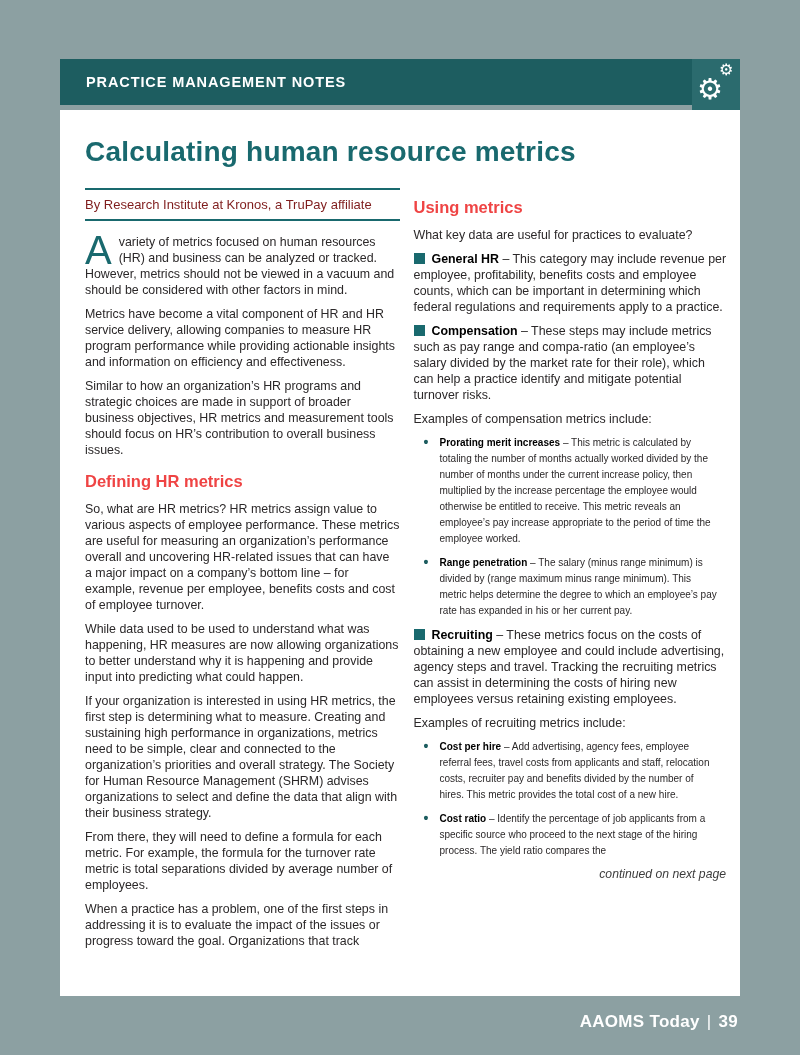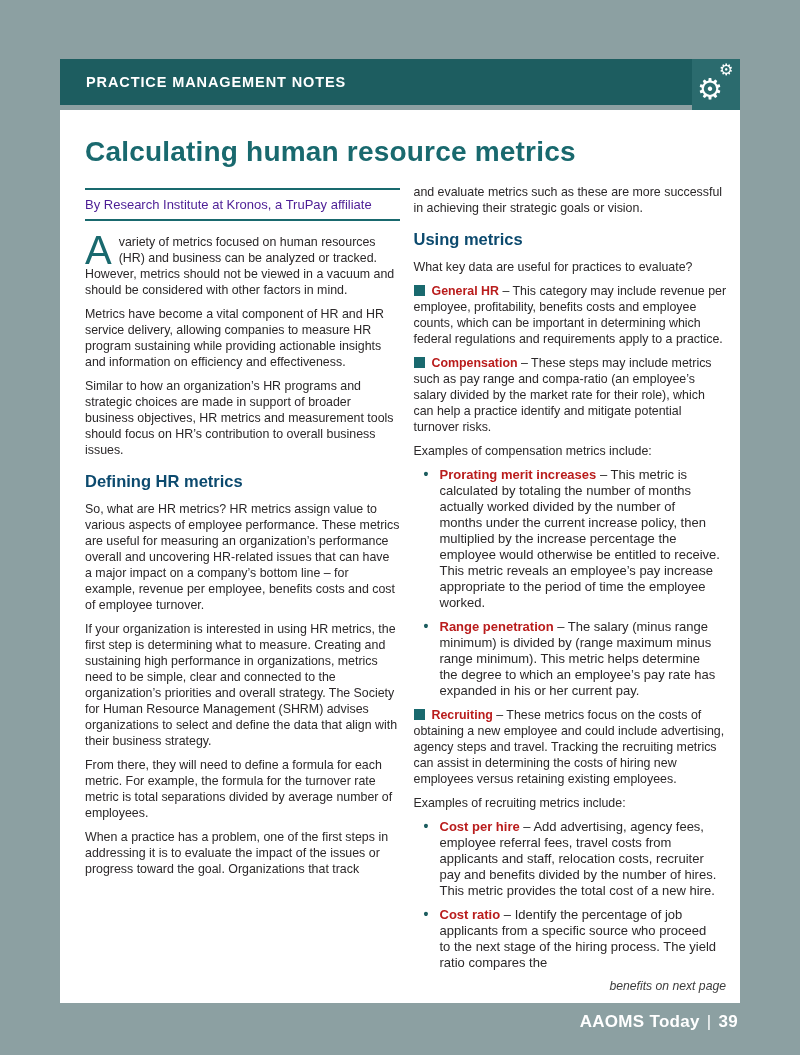--- a/index.html
+++ b/index.html
@@ -32,39 +32,39 @@
     font-weight:bold; letter-spacing:0.2px;
   }
   .columns { display:flex; gap:14px; }
   .col { flex:1; min-width:0; }
   .body {
     font-size:12.4px; line-height:16px; color:#2b2829;
     margin:0 0 8px 0;
   }
   .byline {
     border-top:2px solid #19696e; border-bottom:2px solid #19696e;
-    color:#4c1d95; font-size:13px; padding:7px 0; margin:4px 0 13px 0;
+    color:#7f1d1d; font-size:13px; padding:7px 0; margin:4px 0 13px 0;
   }
   .dropcap {
     float:left; font-size:40px; line-height:31px; color:#19696e;
     padding:1px 7px 0 0;
   }
   .subhead {
-    font-size:16.5px; color:#0c4a6e; font-weight:bold;
+    font-size:16.5px; color:#ef4444; font-weight:bold;
     margin:14px 0 10px 0;
   }
   .sq {
     display:inline-block; width:11px; height:11px; background:#19696e;
     margin-right:7px; position:relative; top:1px;
   }
-  .square-item strong, .bullets strong { color:#b91c1c; }
+  .square-item strong, .bullets strong { color:#000000; }
   .bullets { list-style:none; margin:0 0 6px 0; padding:0; }
   .bullets li {
     position:relative; padding-left:26px; margin:0 8px 8px 0;
-    font-size:13px; line-height:16px; color:#2b2829;
+    font-size:10px; line-height:16px; color:#2b2829;
   }
   .bullets li::before {
     content:"\2022"; position:absolute; left:10px; top:-1px;
     color:#1d5d60; font-weight:bold; font-size:14px;
   }
   .continued {
     font-style:italic; text-align:right; font-size:12.2px;
     color:#3c3c3c; margin:4px 2px 10px 0;
   }
   .footer {
@@ -88,33 +88,33 @@
 
   <div class="page">
     <h1 class="title">Calculating human resource metrics</h1>
 
     <div class="columns">
 
       <div class="col">
         <div class="byline">By Research Institute at Kronos, a TruPay affiliate</div>
 
         <p class="body"><span class="dropcap">A</span><span>variety of metrics focused on human resources (HR) and business can be analyzed or tracked. However, metrics should not be viewed in a vacuum and should be considered with other factors in mind.</span></p>
-        <p class="body">Metrics have become a vital component of HR and HR service delivery, allowing companies to measure HR program sustaining while providing actionable insights and information on efficiency and effectiveness.</p>
+        <p class="body">Metrics have become a vital component of HR and HR service delivery, allowing companies to measure HR program performance while providing actionable insights and information on efficiency and effectiveness.</p>
         <p class="body">Similar to how an organization’s HR programs and strategic choices are made in support of broader business objectives, HR metrics and measurement tools should focus on HR’s contribution to overall business issues.</p>
 
         <h2 class="subhead">Defining HR metrics</h2>
 
         <p class="body">So, what are HR metrics? HR metrics assign value to various aspects of employee performance. These metrics are useful for measuring an organization’s performance overall and uncovering HR-related issues that can have a major impact on a company’s bottom line – for example, revenue per employee, benefits costs and cost of employee turnover.</p>
+        <p class="body">While data used to be used to understand what was happening, HR measures are now allowing organizations to better understand why it is happening and provide input into predicting what could happen.</p>
         <p class="body">If your organization is interested in using HR metrics, the first step is determining what to measure. Creating and sustaining high performance in organizations, metrics need to be simple, clear and connected to the organization’s priorities and overall strategy. The Society for Human Resource Management (SHRM) advises organizations to select and define the data that align with their business strategy.</p>
         <p class="body">From there, they will need to define a formula for each metric. For example, the formula for the turnover rate metric is total separations divided by average number of employees.</p>
         <p class="body">When a practice has a problem, one of the first steps in addressing it is to evaluate the impact of the issues or progress toward the goal. Organizations that track</p>
       </div>
 
       <div class="col">
-        <p class="body">and evaluate metrics such as these are more successful in achieving their strategic goals or vision.</p>
 
         <h2 class="subhead">Using metrics</h2>
 
         <p class="body">What key data are useful for practices to evaluate?</p>
 
         <p class="body square-item"><span class="sq"></span><strong>General HR</strong><span> – This category may include revenue per employee, profitability, benefits costs and employee counts, which can be important in determining which federal regulations and requirements apply to a practice.</span></p>
 
         <p class="body square-item"><span class="sq"></span><strong>Compensation</strong><span> – These steps may include metrics such as pay range and compa-ratio (an employee’s salary divided by the market rate for their role), which can help a practice identify and mitigate potential turnover risks.</span></p>
 
         <p class="body">Examples of compensation metrics include:</p>
@@ -126,21 +126,21 @@
 
         <p class="body square-item"><span class="sq"></span><strong>Recruiting</strong><span> – These metrics focus on the costs of obtaining a new employee and could include advertising, agency steps and travel. Tracking the recruiting metrics can assist in determining the costs of hiring new employees versus retaining existing employees.</span></p>
 
         <p class="body">Examples of recruiting metrics include:</p>
 
         <ul class="bullets">
           <li><strong>Cost per hire</strong><span> – Add advertising, agency fees, employee referral fees, travel costs from applicants and staff, relocation costs, recruiter pay and benefits divided by the number of hires. This metric provides the total cost of a new hire.</span></li>
           <li><strong>Cost ratio</strong><span> – Identify the percentage of job applicants from a specific source who proceed to the next stage of the hiring process. The yield ratio compares the</span></li>
         </ul>
 
-        <p class="continued">benefits on next page</p>
+        <p class="continued">continued on next page</p>
       </div>
 
     </div>
   </div>
 
   <div class="footer">
     <span>AAOMS Today</span><span class="sep">|</span><span>39</span>
   </div>
 
 </div>

